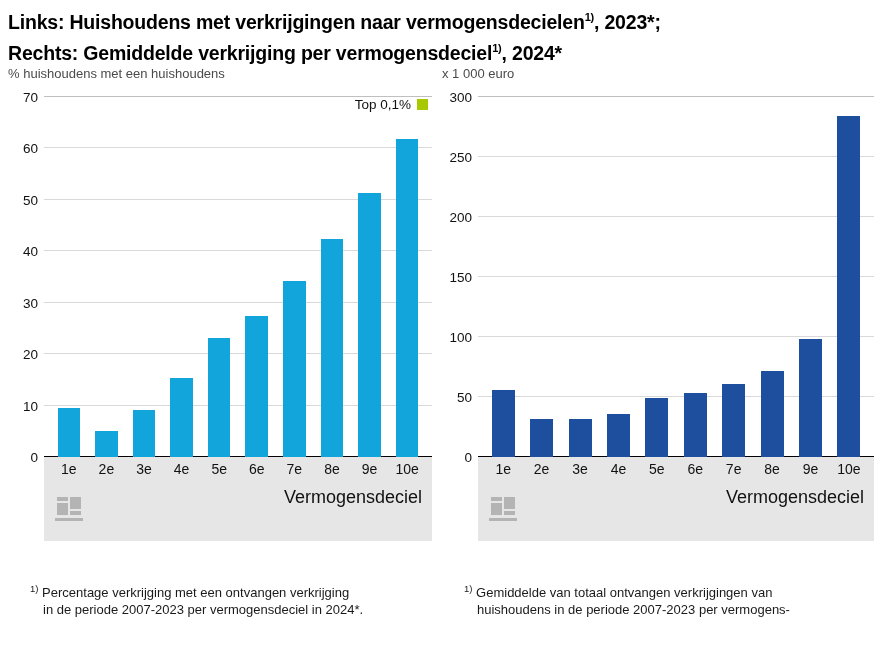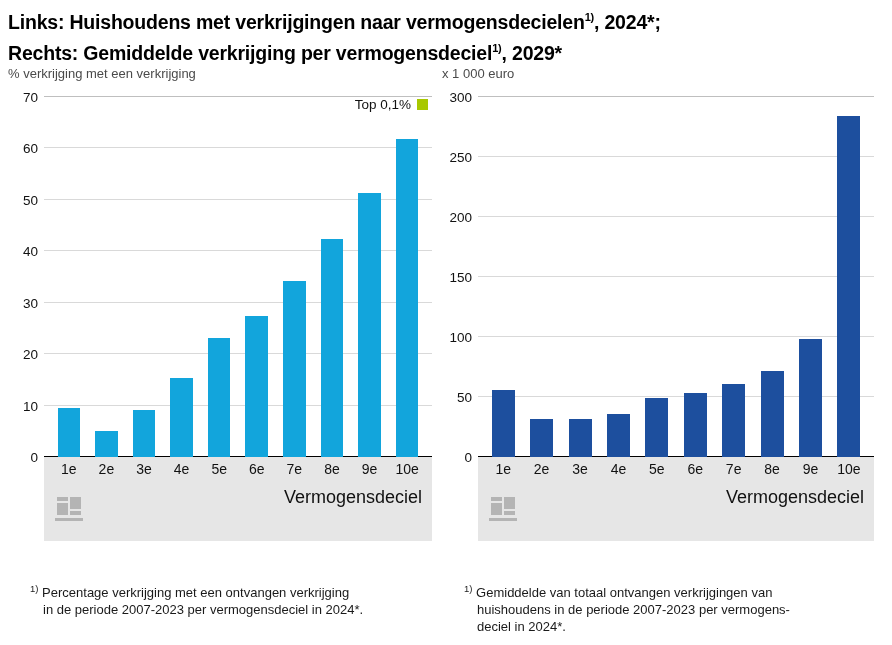--- a/index.html
+++ b/index.html
@@ -85,29 +85,29 @@
   .footnote sup{font-size:9.5px;vertical-align:super;}
   .fn-left{left:30px;top:580px;width:400px;}
   .fn-right{left:464px;top:580px;width:420px;}
   .fn-left .ind, .fn-right .ind{display:block;}
 </style>
 </head>
 <body>
 
 <div class="title">
   <div>
-    <span>Links: Huishoudens met verkrijgingen naar vermogensdecielen</span><sup>1)</sup><span>, 2024*;</span>
+    <span>Links: Huishoudens met verkrijgingen naar vermogensdecielen</span><sup>1)</sup><span>, 2023*;</span>
   </div>
   <div>
-    <span>Rechts: Gemiddelde verkrijging per vermogensdeciel</span><sup>1)</sup><span>, 2029*</span>
+    <span>Rechts: Gemiddelde verkrijging per vermogensdeciel</span><sup>1)</sup><span>, 2024*</span>
   </div>
 </div>
 
 <div class="panel left">
-  <div class="unit">% verkrijging met een verkrijging</div>
+  <div class="unit">% huishoudens met een huishoudens</div>
   <div class="plot">
     <div class="legend">
       <span>Top 0,1%</span>
       <span class="swatch" id="legend-swatch" style="background: rgb(168, 200, 0);"></span>
     </div>
     <div class="axis-area" id="left-axis">
         <div class="gridline" style="bottom: 0%;"></div>
         <div class="ytick" style="bottom: 0%; transform: translateY(50%);">0</div>
         <div class="gridline" style="bottom: 14.2857%;"></div>
         <div class="ytick" style="bottom: 14.2857%; transform: translateY(50%);">10</div>
@@ -262,14 +262,13 @@
 <div class="footnote fn-left">
   <span><sup>1)</sup>
   <span>Percentage verkrijging met een ontvangen verkrijging</span></span>
   <span class="ind" style="padding-left:13px">in de periode 2007-2023 per vermogensdeciel in 2024*.</span>
 </div>
 
 <div class="footnote fn-right">
   <span><sup>1)</sup>
   <span>Gemiddelde van totaal ontvangen verkrijgingen van</span></span>
   <span class="ind" style="padding-left:13px">huishoudens in de periode 2007-2023 per vermogens-</span>
-  <span class="ind" style="padding-left:13px">deciel in 2024*.</span>
 </div>
 
 </body></html>

